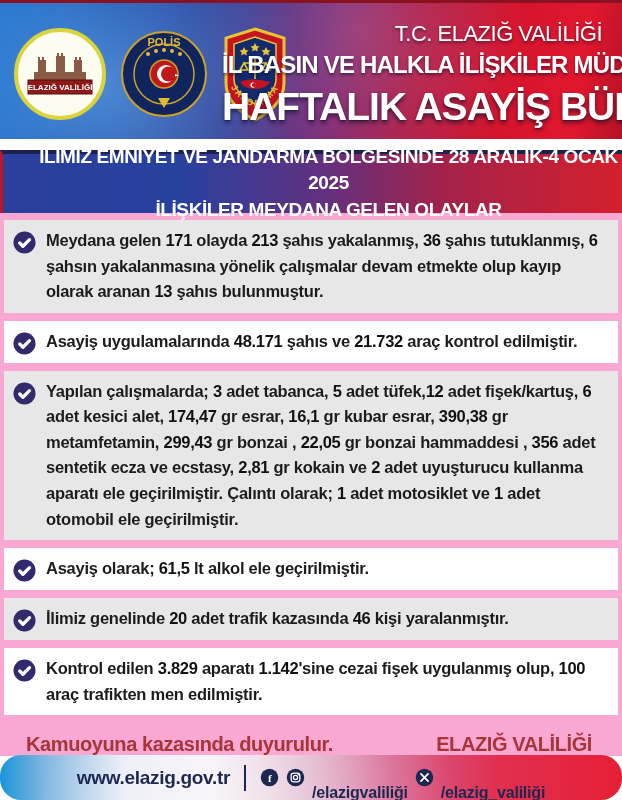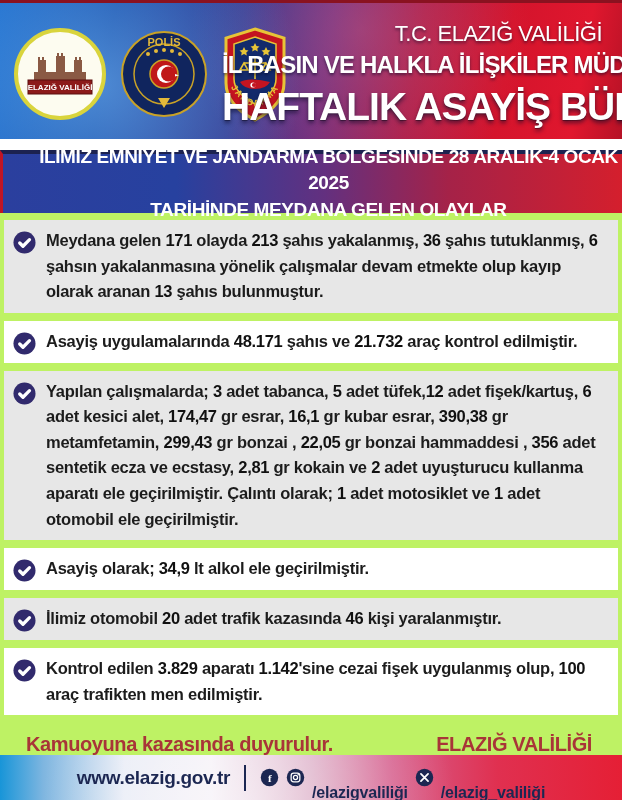--- a/index.html
+++ b/index.html
@@ -48,21 +48,21 @@
   .banner{
     position:relative; height:63px;
     border-top:4px solid #1c2250;
     border-left:3px solid #c01525;
     background:linear-gradient(90deg,#2b3f9e 0%, #27419f 28%, #63307f 52%, #a52248 72%, #d41f2d 100%);
     color:#ffffff; text-align:center; display:flex; flex-direction:column; justify-content:center;
   }
   .banner-line{ font-size:19px; font-weight:800; letter-spacing:-0.4px; line-height:1.4;padding-left:32px; }
 
   
-  .body{ padding:7px 4px 0 4px; background:#bef264; }
+  .body{ padding:7px 4px 0 4px; background:#f9a8d4; }
   .bullet-block{
     display:flex; align-items:flex-start; gap:10px;
     padding:8px 12px 8px 9px; margin-bottom:8px; background:#ffffff;
   }
   .bullet-block.shaded{ background:#e7e7e7; }
   .check{ flex:0 0 23px; width:23px; height:23px; margin-top:3px; }
   .bullet-text{
     font-size:16.5px; line-height:1.55; color:#1c1c1c; font-weight:600; letter-spacing:-0.25px;
   }
   .bullet-text .num{ font-weight:800; color:#111111; letter-spacing:-0.3px; }
@@ -75,20 +75,21 @@
   .closing span{ font-size:20px; font-weight:800; color:#a83538; letter-spacing:-0.4px; }
 
   
   .footer{
     position:absolute; left:0; bottom:0; width:622px; height:45px;
     background:
       radial-gradient(circle at 40% 120%, rgba(255,255,255,.5), rgba(255,255,255,0) 55%),
       linear-gradient(90deg,#1895d8 0%, #7fb6e0 7%, #e9ecf6 20%, #f4eff6 34%, #d9a7c2 50%, #d65f8d 63%, #e03050 80%, #e51f35 100%);
     display:flex; align-items:center; justify-content:center; gap:14px;
     color:#1c2752;
+    border-radius:21px;
   }
   .site{ font-size:19px; font-weight:700; letter-spacing:-0.3px; }
   .divider{ width:2px; height:26px; background:#1c2752; }
   .social{ display:flex; align-items:center; gap:7px; }
   .social svg{ width:19px; height:19px; }
   .handle{ font-size:16px; font-weight:700; letter-spacing:-0.2px;margin-top:31px; }
 </style>
 </head>
 <body>
 
@@ -164,21 +165,21 @@
       <div class="h-agency">T.C. ELAZIĞ VALİLİĞİ</div>
       <div class="h-dept">İL BASIN VE HALKLA İLİŞKİLER MÜDÜRLÜĞÜ</div>
       <div class="h-bulletin">HAFTALIK ASAYİŞ BÜLTENİ</div>
     </div>
   </header>
 
   <div class="gap-stripe"></div>
 
   <div class="banner">
     <div class="banner-line">İLİMİZ EMNİYET VE JANDARMA BÖLGESİNDE 28 ARALIK-4 OCAK 2025</div>
-    <div class="banner-line">TARİHİNDE MEYDANA GELEN OLAYLAR</div>
+    <div class="banner-line">İLİŞKİLER MEYDANA GELEN OLAYLAR</div>
   </div>
 
   <main class="body">
     <section id="bullet-list">
         <div class="bullet-block shaded">
           <span class="check"><svg viewBox="0 0 24 24" width="23" height="23">
               <circle cx="12" cy="12" r="11.5" fill="#312a6d"></circle>
               <path d="M7 12.5 l3.4 3.4 L17.2 9" fill="none" stroke="#ffffff" stroke-width="3.4" stroke-linecap="round" stroke-linejoin="round"></path>
             </svg></span>
           <p class="bullet-text"><span>Meydana gelen </span><span class="num">171</span><span> olayda </span><span class="num">213</span><span> şahıs yakalanmış, </span><span class="num">36</span><span> şahıs tutuklanmış, </span><span class="num">6</span><span> şahsın yakalanmasına yönelik çalışmalar devam etmekte olup kayıp olarak aranan </span><span class="num">13</span><span> şahıs bulunmuştur.</span></p>
@@ -195,28 +196,28 @@
               <circle cx="12" cy="12" r="11.5" fill="#312a6d"></circle>
               <path d="M7 12.5 l3.4 3.4 L17.2 9" fill="none" stroke="#ffffff" stroke-width="3.4" stroke-linecap="round" stroke-linejoin="round"></path>
             </svg></span>
           <p class="bullet-text"><span>Yapılan çalışmalarda; </span><span class="num">3</span><span> adet tabanca, </span><span class="num">5</span><span> adet tüfek,</span><span class="num">12</span><span> adet fişek/kartuş, </span><span class="num">6</span><span> adet kesici alet, </span><span class="num">174,47</span><span> gr esrar, </span><span class="num">16,1</span><span> gr kubar esrar, </span><span class="num">390,38</span><span> gr metamfetamin, </span><span class="num">299,43</span><span> gr bonzai , </span><span class="num">22,05</span><span> gr bonzai hammaddesi , </span><span class="num">356</span><span> adet sentetik ecza ve ecstasy, </span><span class="num">2,81</span><span> gr kokain ve </span><span class="num">2</span><span> adet uyuşturucu kullanma aparatı  ele geçirilmiştir. Çalıntı olarak; </span><span class="num">1</span><span> adet motosiklet ve </span><span class="num">1</span><span> adet otomobil ele geçirilmiştir.</span></p>
         </div>
         <div class="bullet-block">
           <span class="check"><svg viewBox="0 0 24 24" width="23" height="23">
               <circle cx="12" cy="12" r="11.5" fill="#312a6d"></circle>
               <path d="M7 12.5 l3.4 3.4 L17.2 9" fill="none" stroke="#ffffff" stroke-width="3.4" stroke-linecap="round" stroke-linejoin="round"></path>
             </svg></span>
-          <p class="bullet-text"><span>Asayiş olarak; </span><span class="num">34,9</span><span> lt alkol ele geçirilmiştir.</span></p>
+          <p class="bullet-text"><span>Asayiş olarak; </span><span class="num">61,5</span><span> lt alkol ele geçirilmiştir.</span></p>
         </div>
         <div class="bullet-block shaded">
           <span class="check"><svg viewBox="0 0 24 24" width="23" height="23">
               <circle cx="12" cy="12" r="11.5" fill="#312a6d"></circle>
               <path d="M7 12.5 l3.4 3.4 L17.2 9" fill="none" stroke="#ffffff" stroke-width="3.4" stroke-linecap="round" stroke-linejoin="round"></path>
             </svg></span>
-          <p class="bullet-text"><span>İlimiz otomobil </span><span class="num">20</span><span> adet trafik kazasında </span><span class="num">46</span><span> kişi yaralanmıştır.</span></p>
+          <p class="bullet-text"><span>İlimiz genelinde </span><span class="num">20</span><span> adet trafik kazasında </span><span class="num">46</span><span> kişi yaralanmıştır.</span></p>
         </div>
         <div class="bullet-block">
           <span class="check"><svg viewBox="0 0 24 24" width="23" height="23">
               <circle cx="12" cy="12" r="11.5" fill="#312a6d"></circle>
               <path d="M7 12.5 l3.4 3.4 L17.2 9" fill="none" stroke="#ffffff" stroke-width="3.4" stroke-linecap="round" stroke-linejoin="round"></path>
             </svg></span>
           <p class="bullet-text"><span>Kontrol edilen </span><span class="num">3.829</span><span> aparatı </span><span class="num">1.142</span><span>'sine cezai fişek uygulanmış olup, </span><span class="num">100</span><span> araç trafikten men edilmiştir.</span></p>
         </div>
       </section>
 

